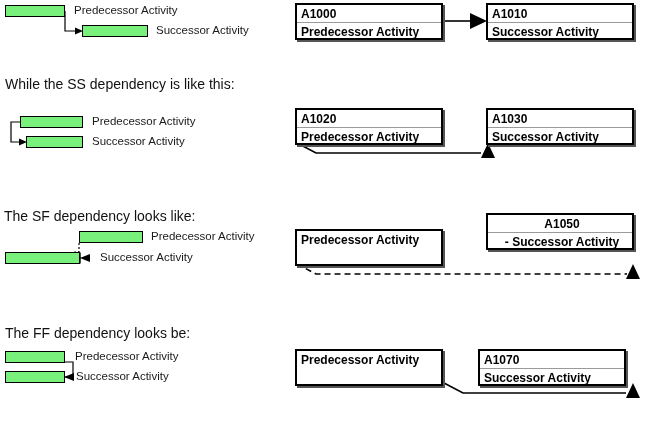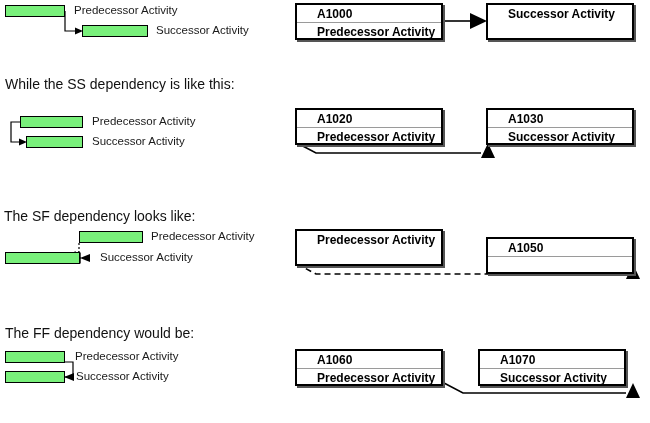--- a/index.html
+++ b/index.html
@@ -63,21 +63,21 @@
     box-sizing: border-box;
     width: 148px;
     height: 37px;
     background: #ffffff;
     border: 2px solid #000000;
     box-shadow: 2px 2px 0 #555555;
   }
   .node .row {
     box-sizing: border-box;
     height: 17px;
-    padding: 1px 0 0 20px;
+    padding: 1px 0 0 4px;
     font-family: "Liberation Sans", sans-serif;
     font-size: 12px;
     font-weight: bold;
     line-height: 16px;
     white-space: nowrap;
     overflow: hidden;
     color: #000000;
   }
   .node .row.top {
     border-bottom: 1px solid #9a9a9a;
@@ -145,20 +145,21 @@
   <div class="bar-label" style="left:74px; top:4px;">Predecessor Activity</div>
 
   <div class="bar" style="left:82px; top:25px; width:66px;"></div>
   <div class="bar-label" style="left:156px; top:24px;">Successor Activity</div>
 
   <div class="node" style="left:295px; top:3px;">
     <div class="row top">A1000</div>
     <div class="row">Predecessor Activity</div>
   </div>
   <div class="node" style="left:486px; top:3px;">
+    <div class="row top">A1010</div>
     <div class="row">Successor Activity</div>
   </div>
 
   <div class="heading" style="left:5px; top:76px;">
     <span>While the </span><b>SS</b><span> dependency is like this:</span>
   </div>
 
   <div class="bar" style="left:20px; top:116px; width:63px;"></div>
   <div class="bar-label" style="left:92px; top:115px;">Predecessor Activity</div>
 
@@ -180,36 +181,36 @@
 
   <div class="bar" style="left:79px; top:231px; width:64px;"></div>
   <div class="bar-label" style="left:151px; top:230px;">Predecessor Activity</div>
 
   <div class="bar" style="left:5px; top:252px; width:75px;"></div>
   <div class="bar-label" style="left:100px; top:251px;">Successor Activity</div>
 
   <div class="node" style="left:295px; top:229px;">
     <div class="row">Predecessor Activity</div>
   </div>
-  <div class="node" style="left:486px; top:237px;">
+  <div class="node" style="left:486px; top:213px;text-align:center;">
     <div class="row top">A1050</div>
+    <div class="row">- Successor Activity</div>
   </div>
 
   <div class="heading" style="left:5px; top:325px;">
-    <span>The </span><b>FF</b><span> dependency would be:</span>
+    <span>The </span><b>FF</b><span> dependency looks be:</span>
   </div>
 
   <div class="bar" style="left:5px; top:351px; width:60px;"></div>
   <div class="bar-label" style="left:75px; top:350px;">Predecessor Activity</div>
 
   <div class="bar" style="left:5px; top:371px; width:60px;"></div>
   <div class="bar-label" style="left:76px; top:370px;">Successor Activity</div>
 
   <div class="node" style="left:295px; top:349px;">
-    <div class="row top">A1060</div>
     <div class="row">Predecessor Activity</div>
   </div>
   <div class="node" style="left:478px; top:349px;">
     <div class="row top">A1070</div>
     <div class="row">Successor Activity</div>
   </div>
 
 </div>
 
 </body></html>

